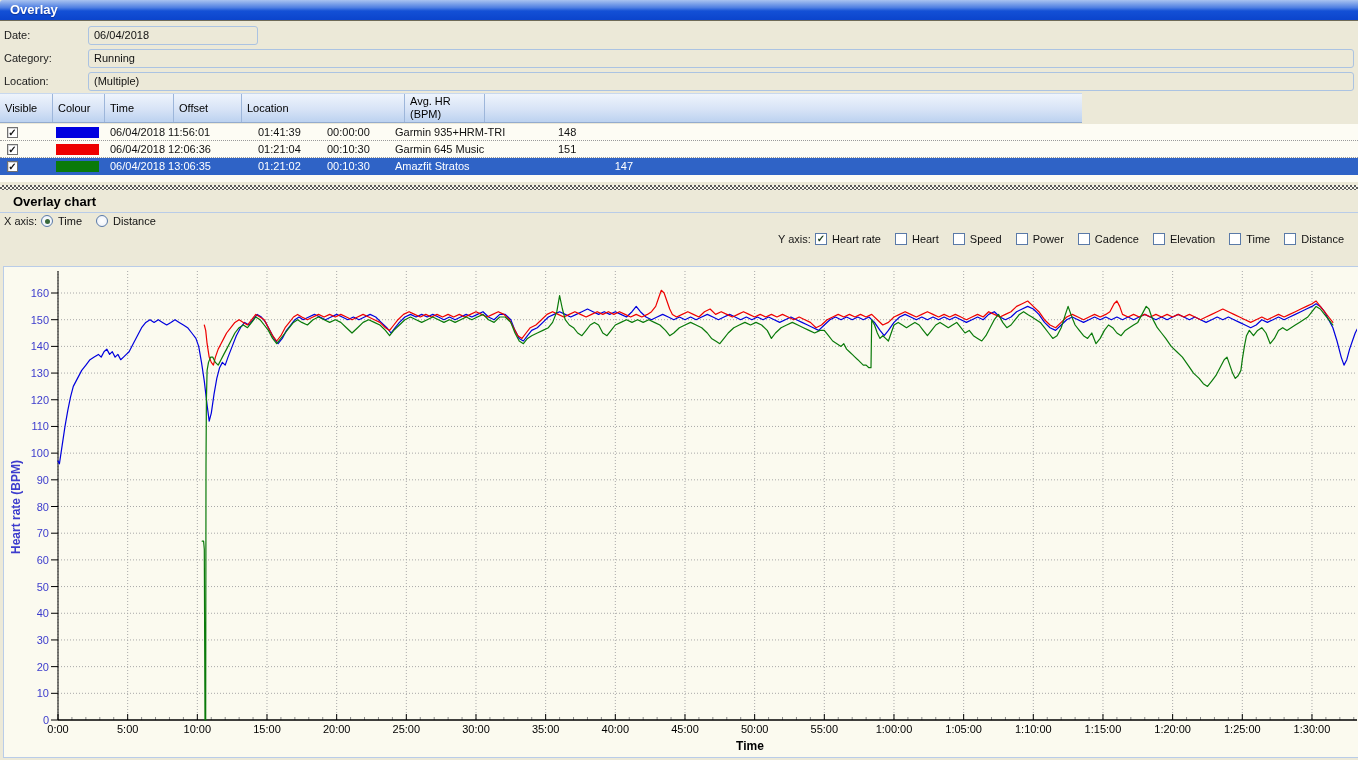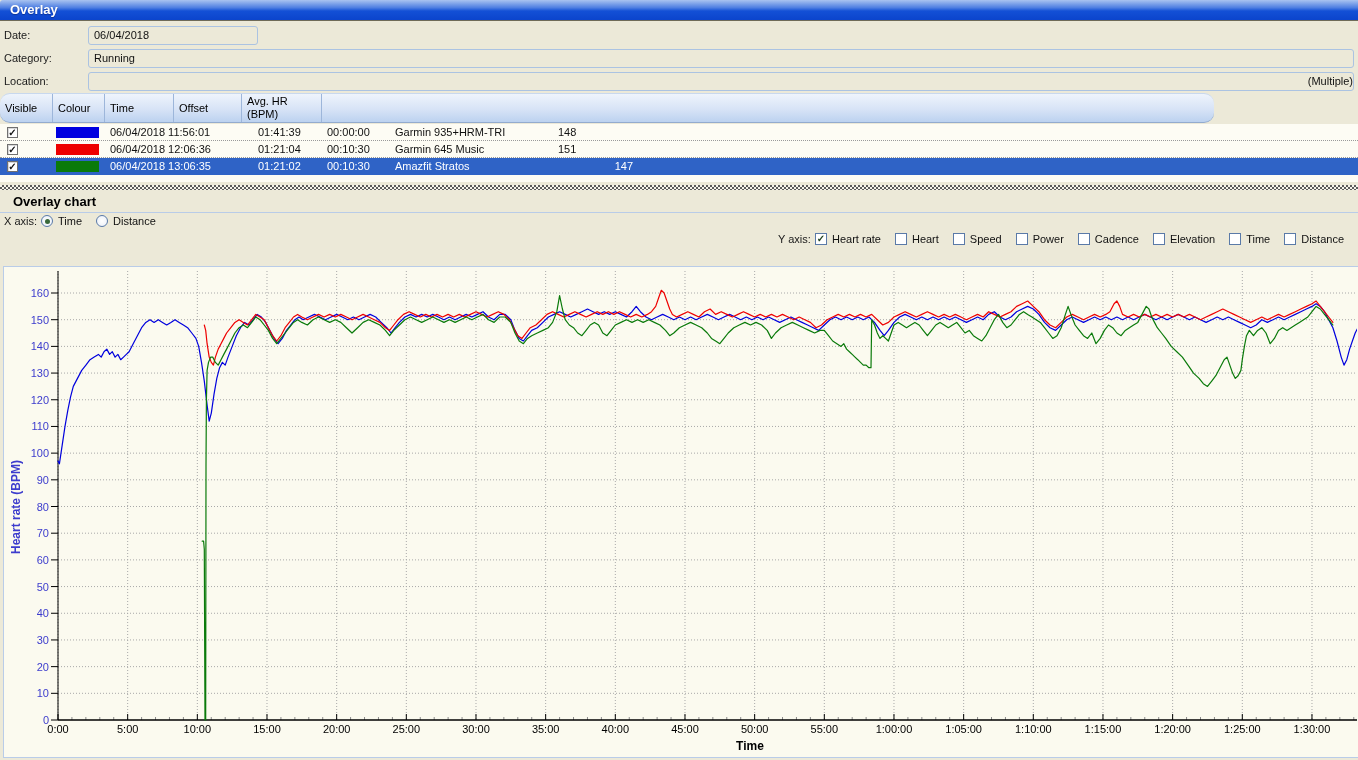--- a/index.html
+++ b/index.html
@@ -23,24 +23,24 @@
   
   .fieldrow{position:absolute;left:0;height:19px;}
   .fieldrow .flabel{position:absolute;left:4px;top:3px;color:#1a1a1a;}
   .fieldbox{
     position:absolute;top:0;height:19px;box-sizing:border-box;
     border:1px solid #abc3e2;border-radius:3px;
     padding-left:5px;line-height:17px;background:transparent;color:#111;
   }
   
   .tbl-header{
-    position:absolute;left:0;top:93px;width:1214px;height:30px;
+    position:absolute;left:0;top:93px;width:1082px;height:30px;
     background:linear-gradient(180deg,#eef4fc 0%,#d7e3f6 55%,#bcd2f0 100%);
     border-top:1px solid #c8d8ee;border-bottom:1px solid #93abce;
-    display:flex;box-sizing:border-box;border-radius:10px;
+    display:flex;box-sizing:border-box;
   }
   .hcell{
     box-sizing:border-box;border-right:1px solid #9db6da;
     padding-left:5px;display:flex;align-items:center;
     white-space:pre-line;line-height:13px;color:#000;
   }
   .hfill{flex:1;border-right:none;}
   .tbl-body{
     position:absolute;left:0;top:124px;width:1358px;height:58px;
     background:#fdfcf4;
@@ -113,28 +113,29 @@
 <div class="fieldrow" style="top:26px;width:1358px;">
   <span class="flabel">Date:</span>
   <div class="fieldbox" style="left:88px;width:170px;">06/04/2018</div>
 </div>
 <div class="fieldrow" style="top:49px;width:1358px;">
   <span class="flabel">Category:</span>
   <div class="fieldbox" style="left:88px;right:4px;">Running</div>
 </div>
 <div class="fieldrow" style="top:72px;width:1358px;">
   <span class="flabel">Location:</span>
-  <div class="fieldbox" style="left:88px;right:4px;text-align:right;">(Multiple)</div>
+  <div class="fieldbox" style="left:88px;right:4px;">(Multiple)</div>
 </div>
 
 <div class="tbl-header" id="tbl-header">
     <div class="hcell" style="width: 53px;">Visible</div>
     <div class="hcell" style="width: 52px;">Colour</div>
     <div class="hcell" style="width: 69px;">Time</div>
     <div class="hcell" style="width: 68px;">Offset</div>
+    <div class="hcell" style="width: 163px;">Location</div>
     <div class="hcell" style="width: 80px;">Avg. HR
 (BPM)</div>
     <div class="hcell hfill"></div>
   </div>
 <div class="tbl-body" id="tbl-body">
     <div class="trow">
       <div class="tcell" style="width: 53px; padding-left: 7px;">
         <div class="cb">✓</div>
       </div>
       <div class="tcell" style="width: 52px; padding-left: 3px;">

